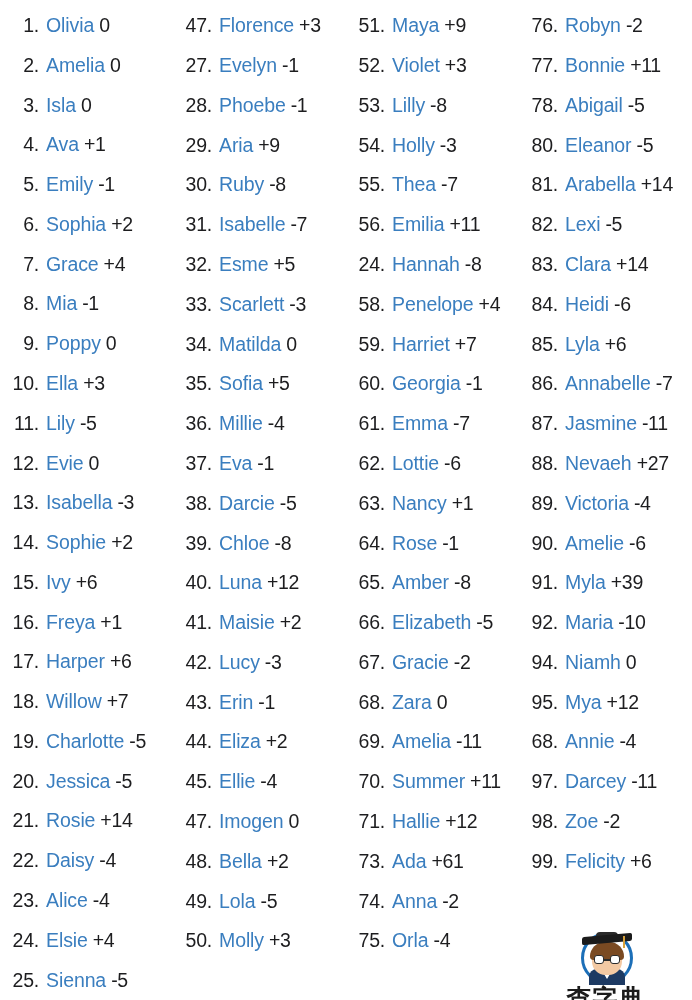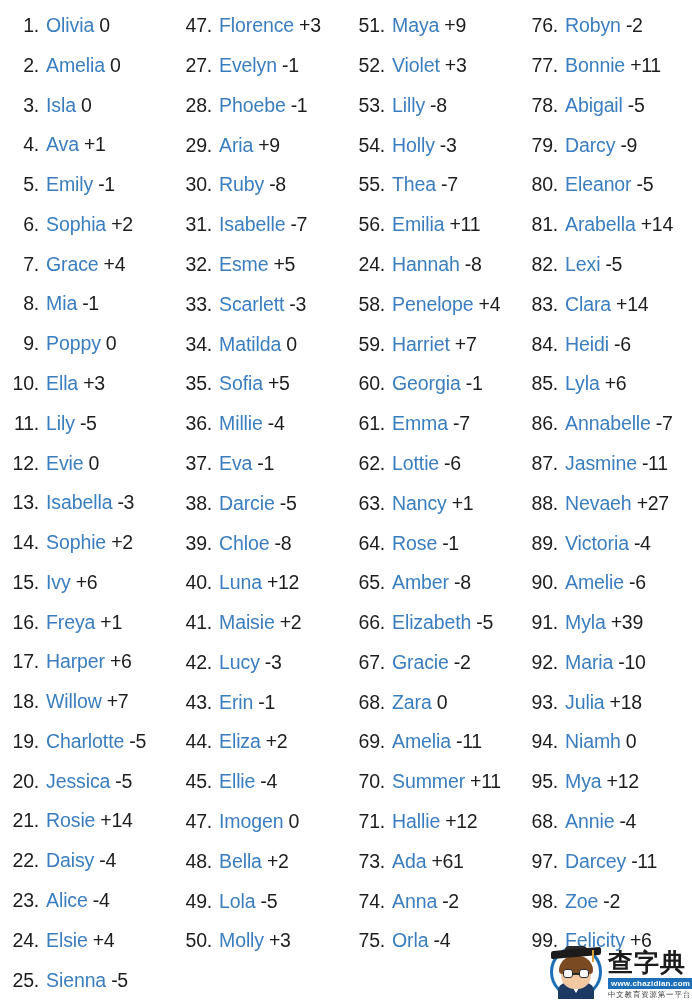--- a/index.html
+++ b/index.html
@@ -52,27 +52,28 @@
     color: #1d1d1f;
     font-weight: 400;
     margin-left: 5px;
     letter-spacing: -0.3px;
   }
   .delta.empty { margin-left: 0; }
 
   
   #watermark {
     position: absolute;
-    right: 10px;
+    right: 17px;
     bottom: 0px;
     width: 134px;
     height: 72px;
     display: flex;
-    align-items: flex-end;
+    align-items: center;
     pointer-events: none;
+    flex-direction: column;
   }
   .wm-avatar {
     position: relative;
     width: 58px; height: 58px;
     flex: 0 0 58px;
   }
   .wm-ring {
     position: absolute; left: 2px; top: 4px;
     width: 52px; height: 52px;
     border-radius: 50%;
@@ -569,25 +570,20 @@
           <span class="rank">77.</span>
           <span class="name">Bonnie</span>
           <span class="delta">+11</span>
         </div>
       <div class="name-row">
           <span class="rank">78.</span>
           <span class="name">Abigail</span>
           <span class="delta">-5</span>
         </div>
       <div class="name-row">
-          <span class="rank">79.</span>
-          <span class="name">Darcy</span>
-          <span class="delta">-9</span>
-        </div>
-      <div class="name-row">
           <span class="rank">80.</span>
           <span class="name">Eleanor</span>
           <span class="delta">-5</span>
         </div>
       <div class="name-row">
           <span class="rank">81.</span>
           <span class="name">Arabella</span>
           <span class="delta">+14</span>
         </div>
       <div class="name-row">
@@ -637,25 +633,20 @@
         </div>
       <div class="name-row">
           <span class="rank">91.</span>
           <span class="name">Myla</span>
           <span class="delta">+39</span>
         </div>
       <div class="name-row">
           <span class="rank">92.</span>
           <span class="name">Maria</span>
           <span class="delta">-10</span>
-        </div>
-      <div class="name-row">
-          <span class="rank">93.</span>
-          <span class="name">Julia</span>
-          <span class="delta">+18</span>
         </div>
       <div class="name-row">
           <span class="rank">94.</span>
           <span class="name">Niamh</span>
           <span class="delta">0</span>
         </div>
       <div class="name-row">
           <span class="rank">95.</span>
           <span class="name">Mya</span>
           <span class="delta">+12</span>

